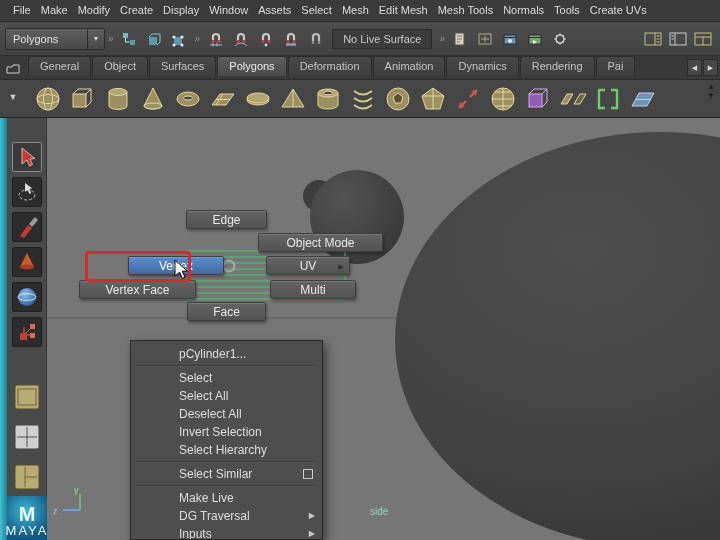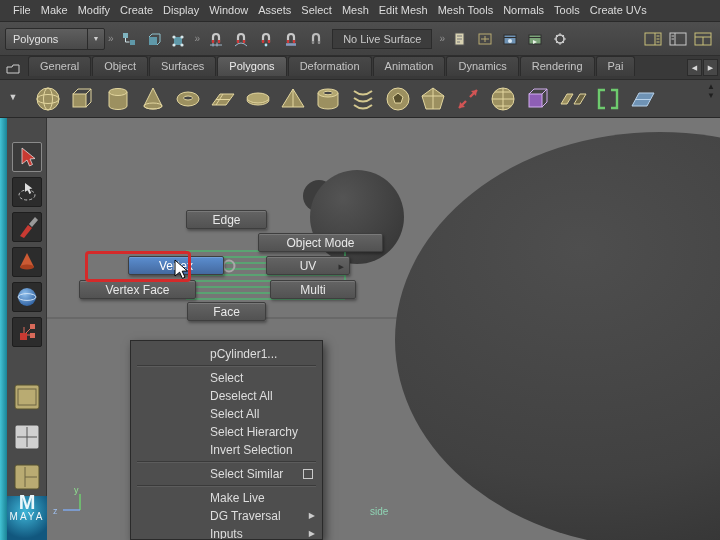--- a/index.html
+++ b/index.html
@@ -36,37 +36,37 @@
   .shelf-scroll span { font-size:8px; color:#1f1f1f; line-height:9px; }
 
   
   .side-strip { position:absolute; left:0; top:118px; width:7px; height:422px; background:linear-gradient(90deg,#43c2d4,#1a8496); }
   .toolbox { position:absolute; left:7px; top:118px; width:40px; height:422px; background:#4a4a4a; border-right:1px solid #343434; }
   .tool { position:absolute; left:5px; width:30px; height:30px; background:#2c2c2c; border:1px solid #1e1e1e; border-radius:2px; display:flex; align-items:center; justify-content:center; }
   .tool.active { background:#3a3a3a; border:1px solid #8a8a8a; }
   .tool.flat { background:transparent; border:none; }
   .maya-logo { position:absolute; left:0; bottom:0; width:40px; height:44px; background:radial-gradient(circle at 45% 35%, #3fb6d8, #11577e 75%); display:flex; flex-direction:column; align-items:center; justify-content:flex-end; }
   .maya-logo .logo-m { font-size:20px; color:#eaf7fb; font-weight:bold; line-height:18px; }
-  .maya-logo .logo-text { font-size:10px; letter-spacing:2px; color:#f2f8fa; padding-bottom:18px; }
+  .maya-logo .logo-text { font-size:13px; letter-spacing:2px; color:#f2f8fa; padding-bottom:2px; }
 
   
   .viewport { position:absolute; left:47px; top:118px; width:673px; height:422px; background:#767676; }
   .camera-label { position:absolute; left:370px; top:506px; font-size:10px; color:#8fd4b4; z-index:1; }
 
   
   .wireframe { position:absolute; left:184px; top:246px; z-index:4; pointer-events:none; }
   .mmbtn { position:absolute; z-index:5; height:19px; background:linear-gradient(#646464,#525252); border:1px solid #3e3e3e; box-shadow:inset 0 1px 0 rgba(255,255,255,.14), 1px 2px 3px rgba(0,0,0,.35); border-radius:2px; color:#e8e8e8; font-size:12px; text-align:center; line-height:19px; cursor:default; }
   .mmbtn.selected { background:linear-gradient(#5b8ed0,#44699f); color:#ffffff;margin-left:38px; }
   .mm-sub { position:absolute; right:5px; top:6px; font-size:7px; color:#2e2e2e; line-height:8px; }
   .sel-frame { position:absolute; left:85px; top:251px; width:106px; height:31px; border:3px solid #d42a2a; border-radius:4px; z-index:6; pointer-events:none; }
   .cursor { position:absolute; left:173px; top:258px; z-index:9; pointer-events:none; }
 
   
   .ctxmenu { position:absolute; left:130px; top:340px; width:193px; height:200px; background:#4e4e4e; border:1px solid #2a2a2a; box-shadow:3px 4px 9px rgba(0,0,0,.5); padding-top:4px; z-index:8; overflow:hidden; }
-  .ctx-row { height:18px; line-height:18px; padding-left:35px; font-size:12px; color:#dedede; position:relative; white-space:nowrap; cursor:default;margin-left:44px; }
+  .ctx-row { height:18px; line-height:18px; padding-left:48px; font-size:12px; color:#dedede; position:relative; white-space:nowrap; cursor:default; }
   .ctx-sep { height:0; border-top:1px solid #3a3a3a; border-bottom:1px solid #5c5c5c; margin:2px 6px; }
   .ctx-opt { position:absolute; right:9px; top:4px; width:10px; height:10px; border:1px solid #c9c9c9; }
   .ctx-sub { position:absolute; right:7px; top:0; font-size:8px; color:#cccccc; }
 </style>
 </head>
 <body>
 
 <div class="menubar">
   <span class="mi">File</span>
   <span class="mi">Make</span>
@@ -480,23 +480,23 @@
 <div class="sel-frame"></div>
 
 <svg class="cursor" width="16" height="22">
   <path d="M2 2 L2 18 L6.6 14.2 L9.4 20.4 L12 19.2 L9.2 13.2 L14.4 13 Z" fill="#ffffff" stroke="#000000"></path>
 </svg>
 
 <div class="ctxmenu">
   <div class="ctx-row">pCylinder1...</div>
   <div class="ctx-sep"></div>
   <div class="ctx-row">Select</div>
+  <div class="ctx-row">Select All</div>
   <div class="ctx-row">Deselect All</div>
-  <div class="ctx-row">Select All</div>
+  <div class="ctx-row">Invert Selection</div>
   <div class="ctx-row">Select Hierarchy</div>
-  <div class="ctx-row">Invert Selection</div>
   <div class="ctx-sep"></div>
   <div class="ctx-row"><span>Select Similar</span><span class="ctx-opt"></span></div>
   <div class="ctx-sep"></div>
   <div class="ctx-row">Make Live</div>
   <div class="ctx-row"><span>DG Traversal</span><span class="ctx-sub">▶</span></div>
   <div class="ctx-row"><span>Inputs</span><span class="ctx-sub">▶</span></div>
 </div>
 
 </body></html>

